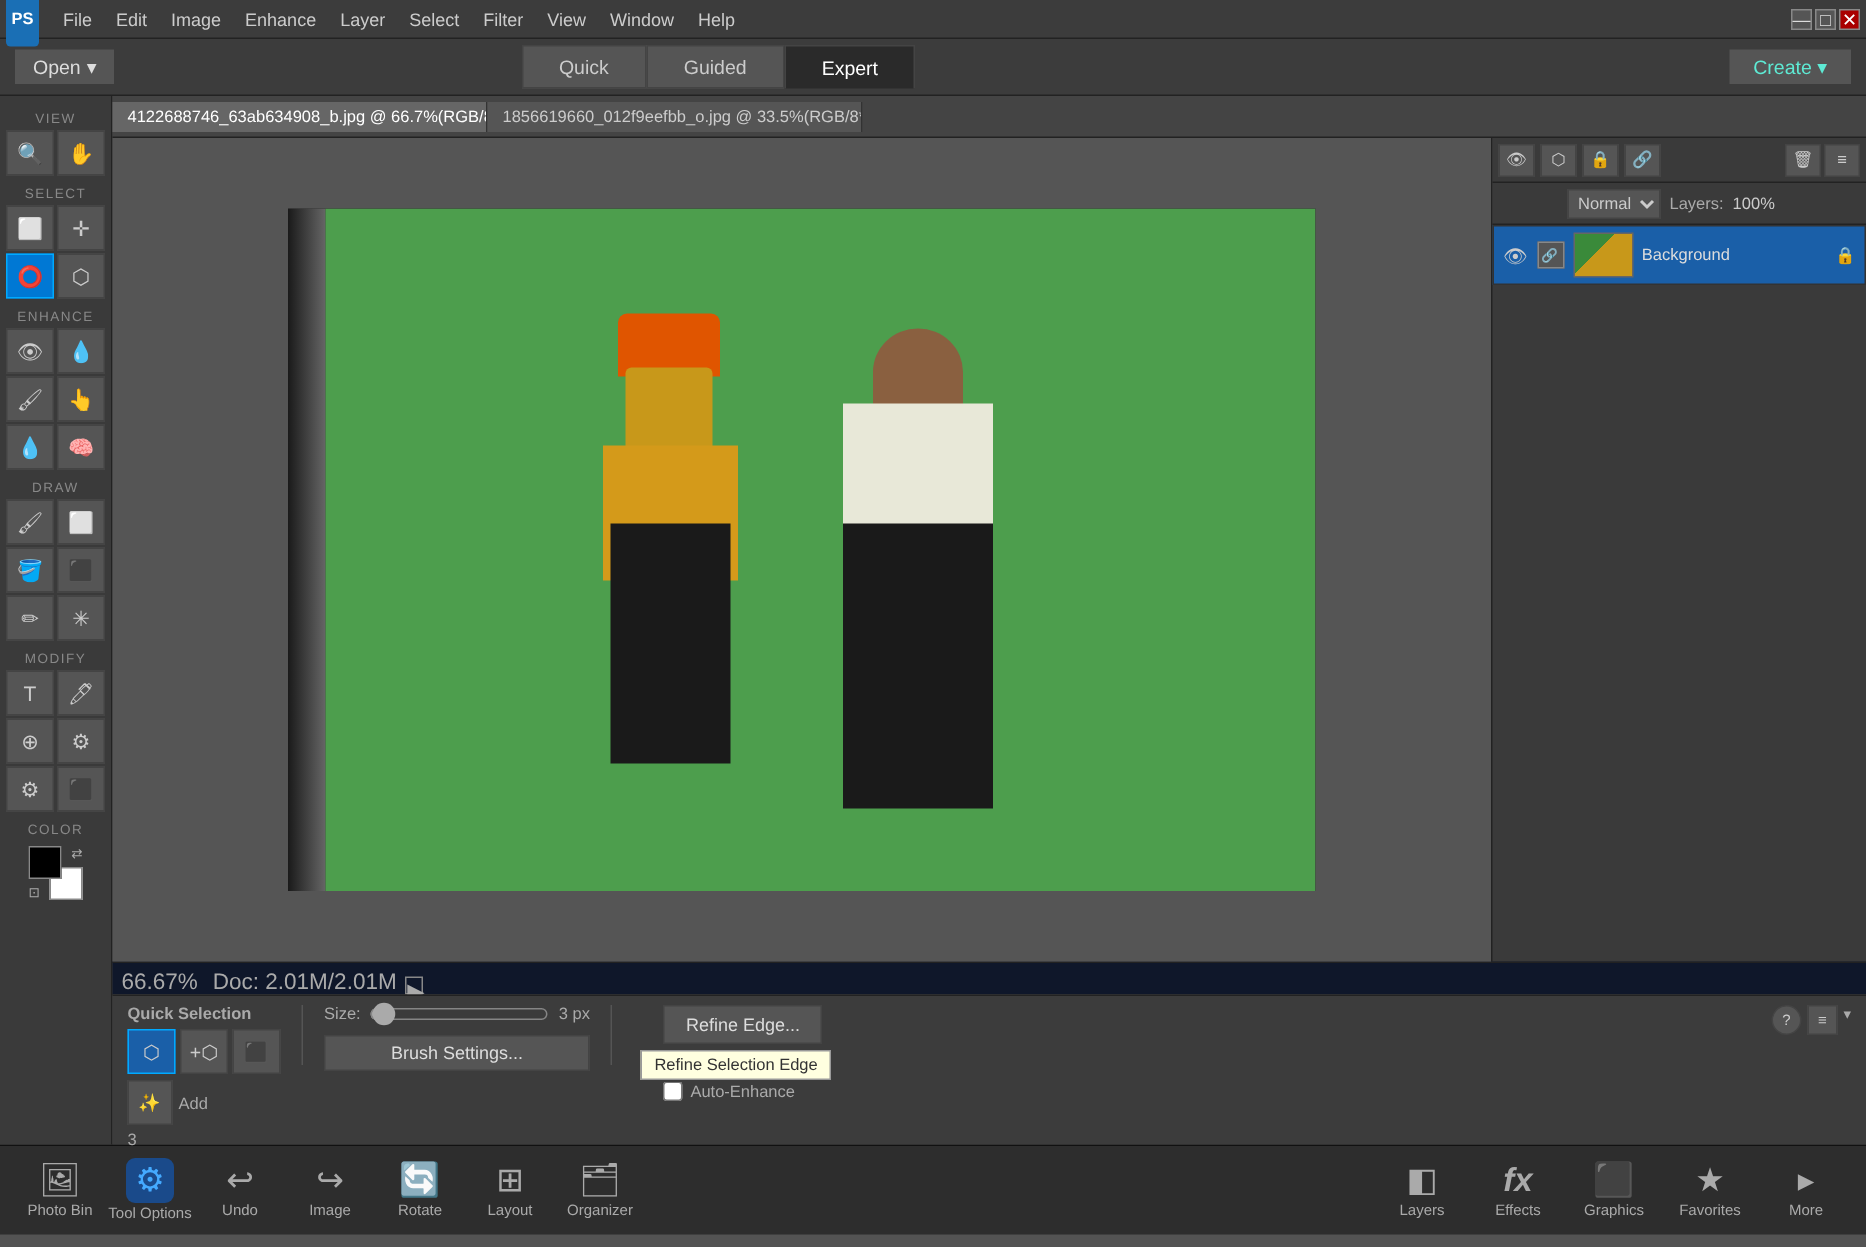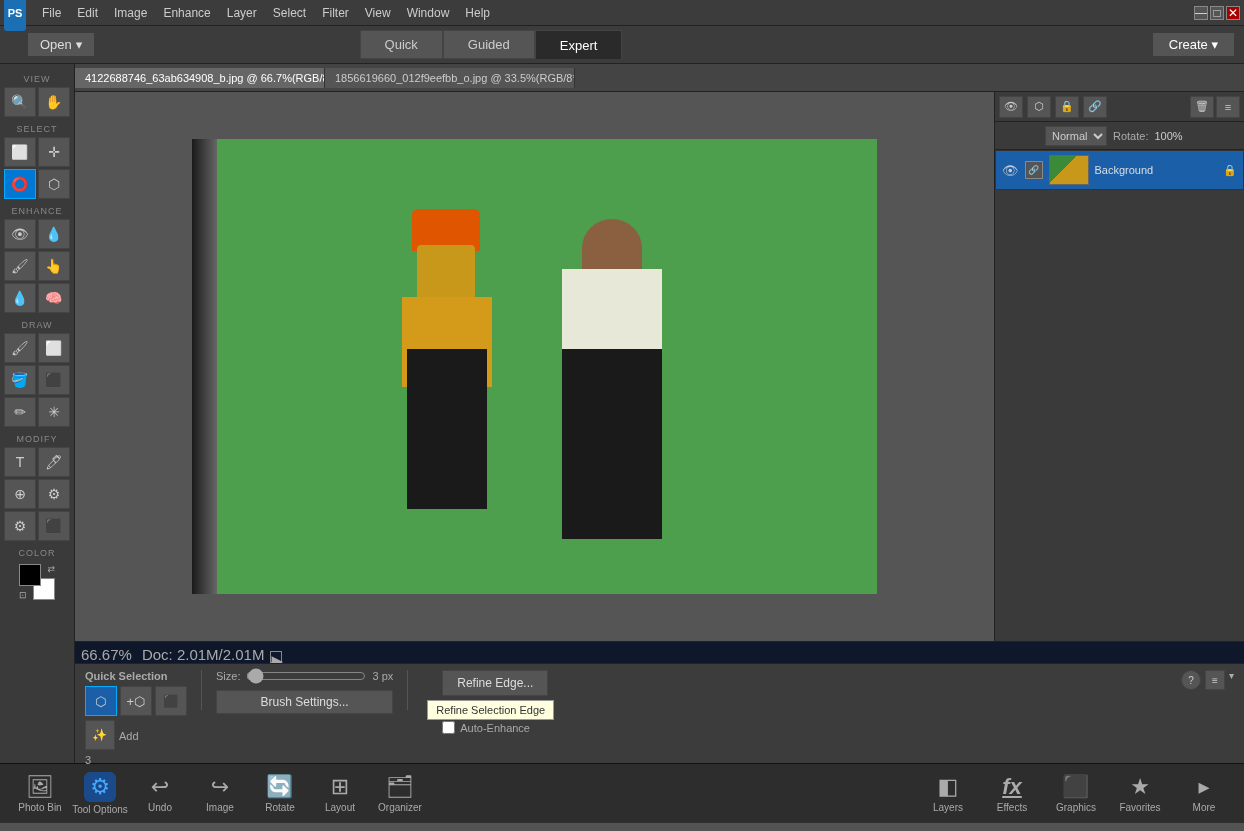--- a/index.html
+++ b/index.html
@@ -5,25 +5,25 @@
     * { box-sizing: border-box; margin: 0; padding: 0; }
     body { background: #535353; font-family: Arial, sans-serif; font-size: 12px; color: #ddd; width: 1244px; height: 831px; overflow: hidden; position: relative; }
 
     
     .menu-bar { background: #3c3c3c; height: 26px; display: flex; align-items: center; padding: 0 4px; border-bottom: 1px solid #222; }
     .menu-bar .logo { width: 22px; height: 36px; background: #1a6fb5; border-radius: 3px; margin-right: 8px; display: flex; align-items: center; justify-content: center; color: white; font-weight: bold; font-size: 11px; }
     .menu-item { padding: 2px 8px; color: #ccc; cursor: pointer; font-size: 12px; }
 
     
     .mode-bar { background: #3c3c3c; height: 38px; display: flex; align-items: center; padding: 0 10px; border-bottom: 1px solid #222; }
-    .open-btn { background: #555; color: #ddd; border: none; padding: 4px 12px; cursor: pointer; font-size: 13px; display: flex; align-items: center; gap: 4px; margin-left: 18px; }
+    .open-btn { background: #555; color: #ddd; border: none; padding: 4px 12px; cursor: pointer; font-size: 13px; display: flex; align-items: center; gap: 4px; }
     .mode-tabs { display: flex; margin-left: auto; margin-right: auto; justify-content: space-between; }
     .mode-tab { padding: 6px 24px; background: #555; color: #ccc; cursor: pointer; border: 1px solid #444; font-size: 13px; }
     .mode-tab.active { background: #2a2a2a; color: white; border-bottom: none; }
-    .create-btn { background: #555; color: #ffffff; border: none; padding: 4px 16px; cursor: pointer; font-size: 13px; margin-left: auto; }
+    .create-btn { background: #555; color: #5eead4; border: none; padding: 4px 16px; cursor: pointer; font-size: 13px; margin-left: auto; }
 
     
     .main-layout { display: flex; height: calc(831px - 26px - 38px - 34px - 34px); }
 
     
     .left-toolbar { width: 75px; background: #3a3a3a; border-right: 1px solid #222; display: flex; flex-direction: column; align-items: center; padding: 4px 2px; gap: 0; overflow: hidden; }
     .toolbar-section-label { font-size: 9px; color: #888; text-transform: uppercase; margin: 6px 0 2px; letter-spacing: 1px; }
     .tool-row { display: flex; gap: 2px; margin: 1px 0; }
     .tool-btn { width: 32px; height: 30px; background: #555; border: 1px solid #444; color: #ccc; display: flex; align-items: center; justify-content: center; cursor: pointer; font-size: 14px; }
     .tool-btn:hover, .tool-btn.active { background: #0078d4; }
@@ -262,21 +262,21 @@
           <div class="right-icon">🔗</div>
           <div style="margin-left:auto; display:flex; gap:2px;">
             <div class="right-icon">🗑</div>
             <div class="right-icon">≡</div>
           </div>
         </div>
         <div class="right-top-row2">
           <select class="blend-select">
             <option>Normal</option>
           </select>
-          <span class="opacity-label">Rotate:</span>
+          <span class="opacity-label">Layers:</span>
           <span class="opacity-value">100%</span>
         </div>
         <div class="layers-panel">
           <div class="layer-row active">
             <span class="layer-eye">👁</span>
             <div style="width:18px;height:18px;background:#555;border:1px solid #888;display:flex;align-items:center;justify-content:center;font-size:9px;color:#ccc;">🔗</div>
             <div class="layer-thumb">
               <div class="layer-thumb-inner"></div>
             </div>
             <span class="layer-name">Background</span>
@@ -371,21 +371,21 @@
     <span class="bottom-icon">🗂</span>
     <span class="bottom-label">Organizer</span>
   </div>
 
   <div style="margin-left:auto; display:flex; gap:4px;">
     <div class="bottom-item">
       <span class="bottom-icon">◧</span>
       <span class="bottom-label">Layers</span>
     </div>
     <div class="bottom-item">
-      <span class="bottom-icon" style="font-style:italic;font-weight:bold;text-decoration:underline;">fx</span>
+      <span class="bottom-icon" style="font-style:italic;font-weight:bold;">fx</span>
       <span class="bottom-label">Effects</span>
     </div>
     <div class="bottom-item">
       <span class="bottom-icon">⬛</span>
       <span class="bottom-label">Graphics</span>
     </div>
     <div class="bottom-item">
       <span class="bottom-icon">★</span>
       <span class="bottom-label">Favorites</span>
     </div>

